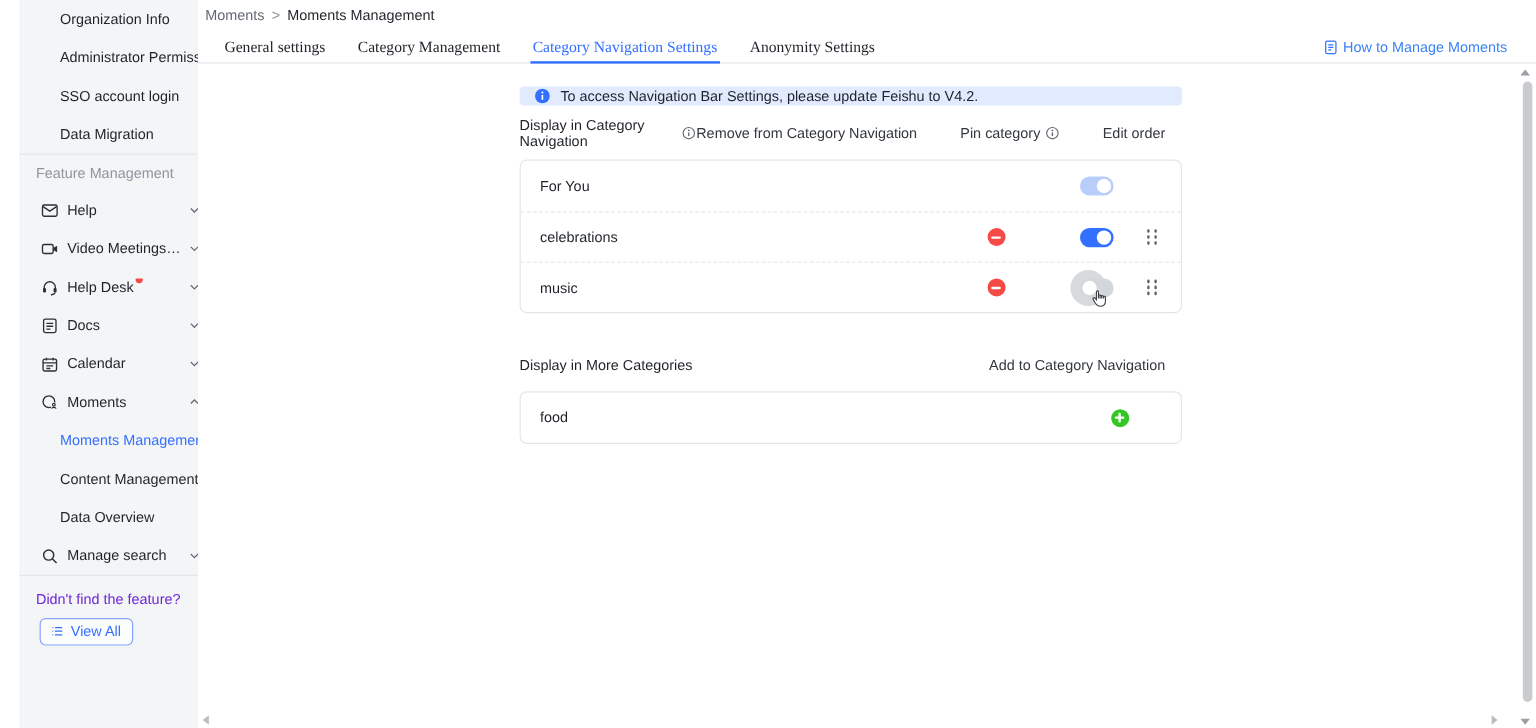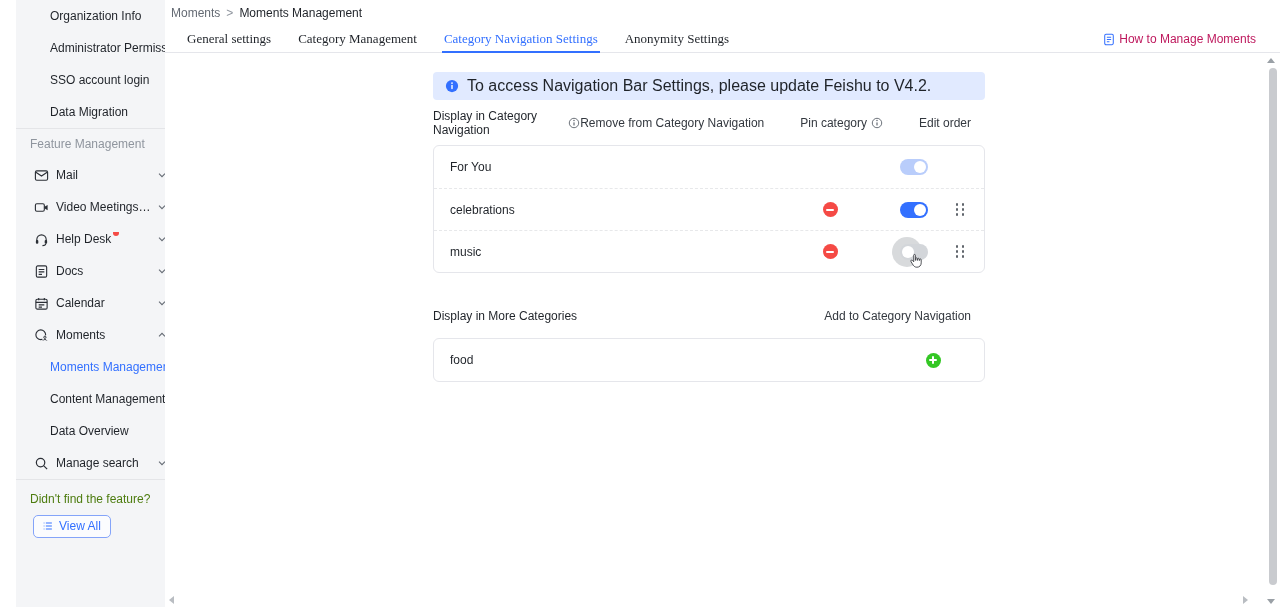--- a/index.html
+++ b/index.html
@@ -15,41 +15,41 @@
     white-space:nowrap; overflow:hidden; }
   .sb-divider { border-top:1px solid #e4e5e8; margin:0; }
   .sb-section { height:30px; line-height:30px; padding-left:14px; color:#8f959e; }
   .sb-item { height:32px; display:flex; align-items:center; padding:0 12px 0 17px; cursor:pointer; }
   .sb-icon { width:16px; height:16px; margin-right:7px; display:flex; align-items:center; justify-content:center; flex:none; }
   .sb-label { flex:1; white-space:nowrap; overflow:hidden; text-overflow:ellipsis; position:relative; }
   .sb-chevron { margin-left:4px; flex:none; display:flex; }
   .sb-sub { height:32px; line-height:32px; padding-left:34px; cursor:pointer; }
   .sb-sub.active { color:#3370ff; }
   .red-dot { position:absolute; top:-2px; width:6px; height:6px; border-radius:50%; background:#f54a45; margin-left:2px; }
-  .sb-footer-q { margin:12px 0 0 14px; color:#4d7c0f; }
+  .sb-footer-q { margin:12px 0 0 14px; color:#6d28d9; }
   .view-all-btn { display:inline-flex; align-items:center; gap:5px; margin:9px 0 16px 17px;
     padding:3px 9px 4px 8px; border:1px solid #84a4f9; border-radius:5px; color:#3370ff;
     background:#fbfcfe; font-size:12px; cursor:pointer; }
   
   .main { position:absolute; left:165px; top:0; right:0; height:607px; background:#fff; }
   .breadcrumb { height:26px; display:flex; align-items:center; gap:6px; padding-left:6px; font-size:12px; }
   .crumb-parent { color:#646a73; cursor:pointer; }
   .crumb-sep { color:#8f959e; }
   .crumb-current { color:#1f2329; }
   .tabbar { height:27px; border-bottom:1px solid #e5e6eb; display:flex; align-items:center; padding-left:22px; }
   .tab { font-size:13px; margin-right:27px; height:100%; display:flex; align-items:center;
     position:relative; cursor:pointer; white-space:nowrap;font-family:Liberation Serif, serif; }
   .tab.active { color:#3370ff; }
   .tab.active::after { content:""; position:absolute; left:-2px; right:-2px; bottom:-1px; height:2px; background:#3370ff; }
-  .help-link { margin-left:auto; margin-right:24px; color:#be185d; font-size:12px;
+  .help-link { margin-left:auto; margin-right:24px; color:#3b82f6; font-size:12px;
     display:flex; align-items:center; gap:4px; cursor:pointer; white-space:nowrap; }
   .content { position:relative; height:553px; }
   .col { position:absolute; left:268px; width:552px; top:0; }
-  .banner { margin-top:19px; height:28px; background:#e1eaff; border-radius:4px;
-    display:flex; align-items:center; gap:8px; padding:0 12px; font-size:16px; }
+  .banner { margin-top:19px; height:16px; background:#e1eaff; border-radius:4px;
+    display:flex; align-items:center; gap:8px; padding:0 12px; font-size:12px; }
   .sec-head { margin-top:13px; height:20px; display:flex; align-items:center; font-size:12px; padding-right:14px; }
   .sec-title { display:flex; align-items:center; gap:4px; }
   .right-cols { margin-left:auto; display:flex; align-items:center; gap:36px; color:#33383f; }
   .right-cols .colhead { display:flex; align-items:center; gap:4px; white-space:nowrap; }
   .card { margin-top:12px; border:1px solid #e5e6eb; border-radius:6px; background:#fff; }
   .crow { height:42px; display:flex; align-items:center; padding:0 16px; border-top:1px dashed #e7e8ea; }
   .crow:first-child { border-top:none; }
   .row-name { font-size:12px; }
   .ctrl { margin-left:auto; display:flex; align-items:center; }
   .slot-remove { width:16px; display:flex; justify-content:center; }
@@ -89,21 +89,21 @@
   <div class="sb-divider"></div>
   <div class="sb-section">Feature Management</div>
 
   <div class="sb-item">
     <span class="sb-icon">
       <svg width="15" height="15" viewBox="0 0 16 16">
           <rect x="1.5" y="3" width="13" height="10" rx="1.5" fill="none" stroke="#2b2f36" stroke-width="1.2"></rect>
           <path d="M2 4.5 L8 8.5 L14 4.5" fill="none" stroke="#2b2f36" stroke-width="1.2"></path>
         </svg>
     </span>
-    <span class="sb-label">Mail</span>
+    <span class="sb-label">Help</span>
     <span class="sb-chevron">
       <svg width="12" height="12" viewBox="0 0 14 14">
           <path d="M3.5 5.5 L7 9 L10.5 5.5" fill="none" stroke="#646a73" stroke-width="1.2"></path>
         </svg>
     </span>
   </div>
 
   <div class="sb-item">
     <span class="sb-icon">
       <svg width="15" height="15" viewBox="0 0 16 16">

